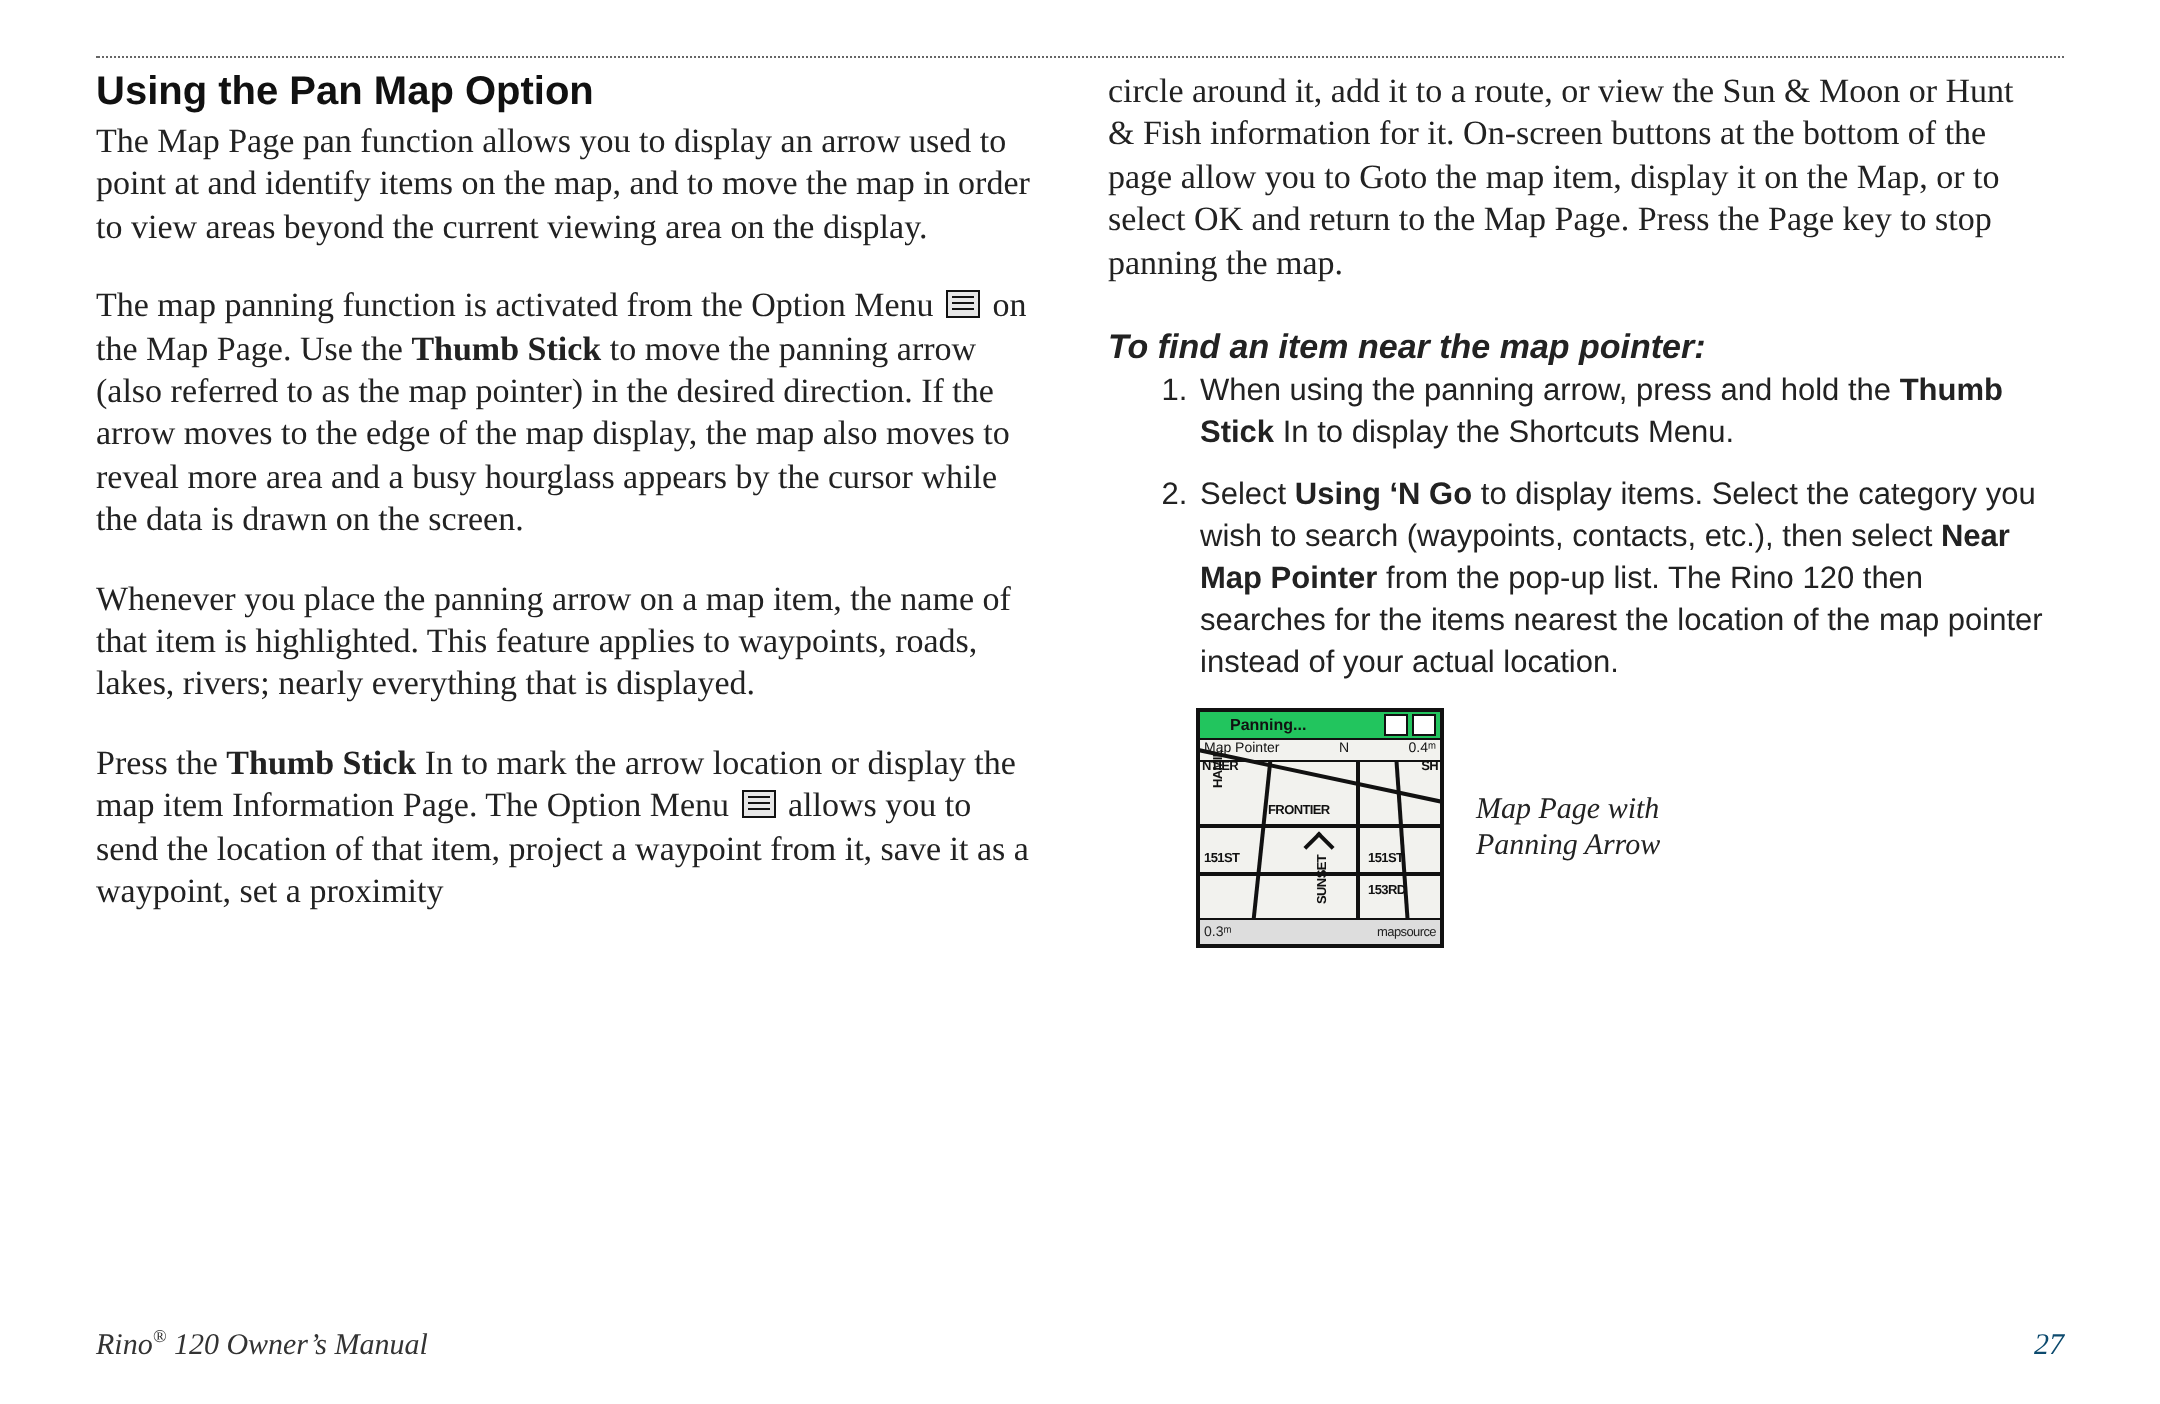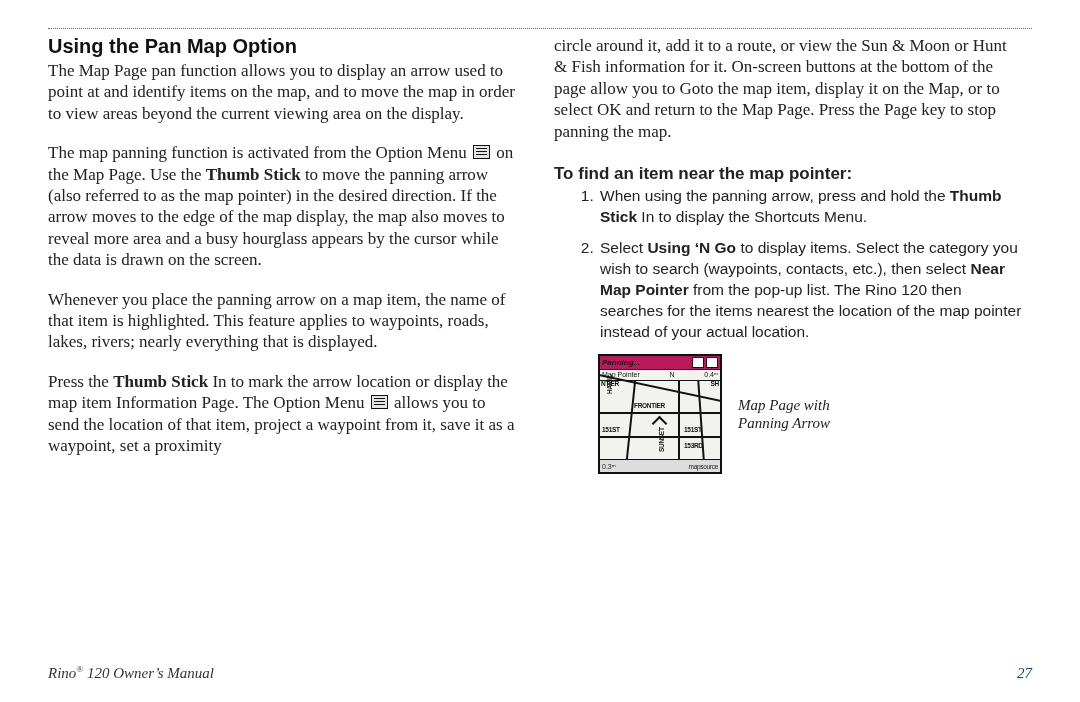--- a/index.html
+++ b/index.html
@@ -69,20 +69,21 @@
     position: absolute;
     left: 2px; right: 2px; top: 2px; height: 1px;
     background: #111;
     box-shadow: 0 3px 0 #111, 0 6px 0 #111;
   }
   h3.sub-title {
     font-family: Arial, Helvetica, sans-serif;
     font-weight: 700;
     font-size: 17px;
     margin: 22px 0 2px 0;
+    font-style: italic;
   }
   ol.steps {
     font-family: Arial, Helvetica, sans-serif;
     font-size: 15.5px;
     line-height: 1.35;
     margin: 0 0 12px 0;
     padding-left: 44px;
   }
   ol.steps li {
     margin-bottom: 10px;
@@ -102,28 +103,27 @@
     background: #f2f2ee;
     position: relative;
     box-sizing: border-box;
     overflow: hidden;
   }
   .ds-top {
     position: absolute;
     left: 0; right: 0; top: 0;
     height: 13px;
     border-bottom: 1px solid #111;
-    background: #be185d;
+    background: #22c55e;
     font-family: Arial, sans-serif;
     font-size: 8px;
     line-height: 13px;
-    padding-left: 2px;
+    padding-left: 15px;
     color: #111;
     font-weight: 700;
-    font-style: italic;
   }
   .ds-top .ticons {
     position: absolute;
     right: 2px; top: 1px;
     display: flex;
     gap: 2px;
   }
   .ds-top .ticons span {
     width: 10px; height: 9px;
     border: 1px solid #111;

